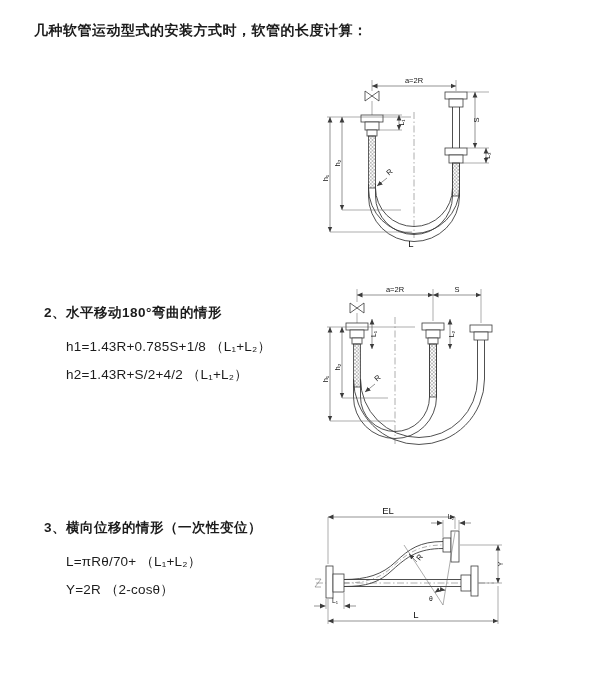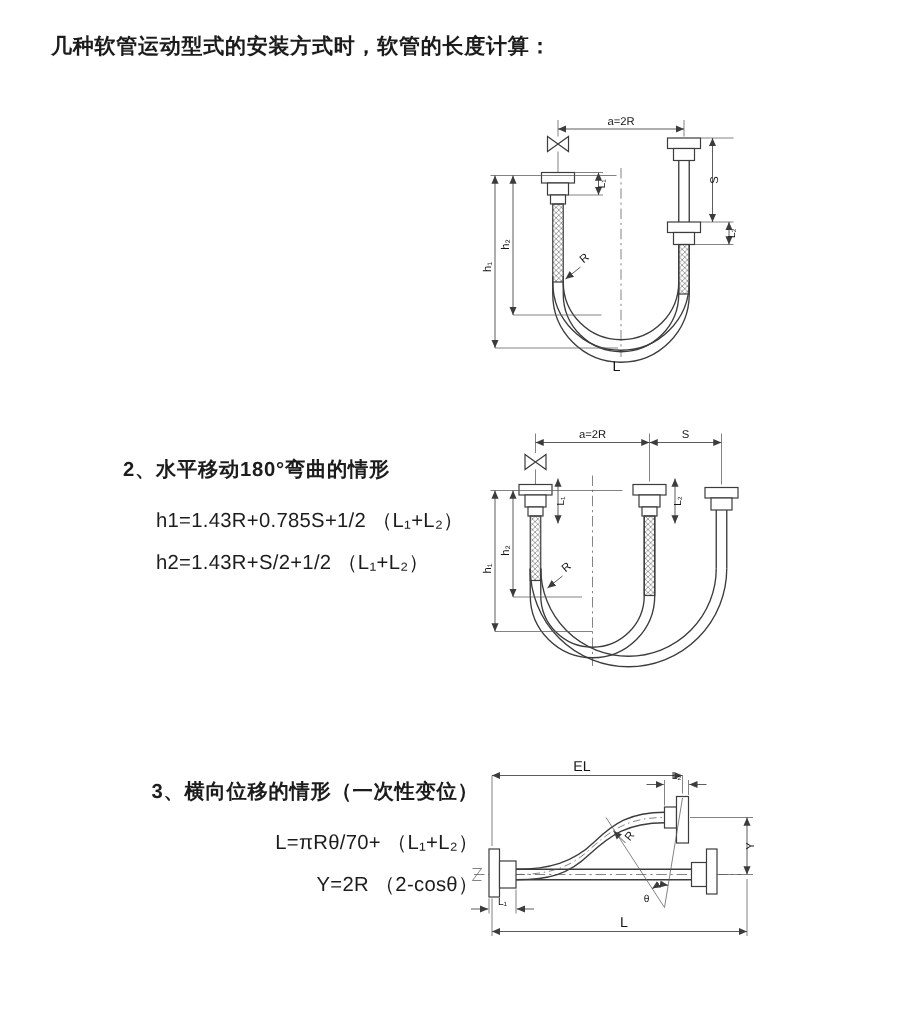--- a/index.html
+++ b/index.html
@@ -3,21 +3,21 @@
 <meta charset="utf-8">
 <style>
   html,body{margin:0;padding:0;background:#fff;}
   .page{position:relative;width:528px;height:675px;background:#ffffff;overflow:hidden;
         font-family:"Liberation Sans",sans-serif;color:#1c1c1c;}
   .doc-title{position:absolute;left:34px;top:22px;font-size:14px;font-weight:bold;
              letter-spacing:0.5px;white-space:nowrap;}
   .section{position:absolute;left:44px;width:275px;}
   .sec-heading{font-size:13.5px;font-weight:bold;margin:0 0 11px 0;letter-spacing:0.5px;white-space:nowrap;}
   .formula{margin:0 0 0 22px;font-size:13.5px;line-height:28px;white-space:nowrap;letter-spacing:0.2px;}
-  #sec1{top:104px;} #sec2{top:304px;margin-left:38px;} #sec3{top:519px;text-align:right;}
+  #sec1{top:104px;} #sec2{top:304px;} #sec3{top:519px;}
   .d{position:absolute;}
   #d1{left:313px;top:70px;} #d2{left:320px;top:283px;} #d3{left:308px;top:503px;}
   svg{overflow:visible;}
   svg .hose{fill:none;stroke:#3c3c3c;stroke-width:0.9;}
   svg .fit{fill:#ffffff;stroke:#3c3c3c;stroke-width:0.8;}
   svg .braid{stroke:#3c3c3c;stroke-width:0.8;}
   svg .dim{stroke:#4a4a4a;stroke-width:0.6;fill:none;}
   svg .ext{stroke:#5a5a5a;stroke-width:0.5;fill:none;}
   svg .cl{stroke:#6a6a6a;stroke-width:0.55;fill:none;stroke-dasharray:7 2.5 1.5 2.5;}
   svg text{font-size:7.5px;fill:#141414;font-family:"Liberation Sans",sans-serif;}
@@ -114,22 +114,22 @@
     <g>
       <line class="dim" x1="74" y1="108" x2="64" y2="116" marker-end="url(#ar1)"></line>
       <text transform="rotate(-40 78 104)" x="78" y="104" text-anchor="middle">R</text>
     </g>
 
     <text class="big" x="98" y="177" text-anchor="middle">L</text>
   </svg>
 
   <div class="section" id="sec2">
     <div class="sec-heading">2、水平移动180°弯曲的情形</div>
-    <div class="formula">h1=1.43R+0.785S+1/2 （L₁+L₂）</div>
-    <div class="formula">h2=1.43R+S/2+1/2 （L₁+L₂）</div>
+    <div class="formula">h1=1.43R+0.785S+1/8 （L₁+L₂）</div>
+    <div class="formula">h2=1.43R+S/2+4/2 （L₁+L₂）</div>
   </div>
 
   <svg id="d2" class="d" width="180" height="166" viewBox="0 0 180 166">
     <defs>
       <marker id="ar2" markerUnits="userSpaceOnUse" markerWidth="6" markerHeight="6" viewBox="0 0 6 6" refX="5.5" refY="3" orient="auto-start-reverse">
         <path d="M0,0.6 L5.5,3 L0,5.4 Z"></path>
       </marker>
       <pattern id="braid2" width="3.5" height="3.5" patternUnits="userSpaceOnUse">
         <path d="M0,3.5 L3.5,0 M0,0 L3.5,3.5" stroke="#787878" stroke-width="0.45"></path>
       </pattern>

